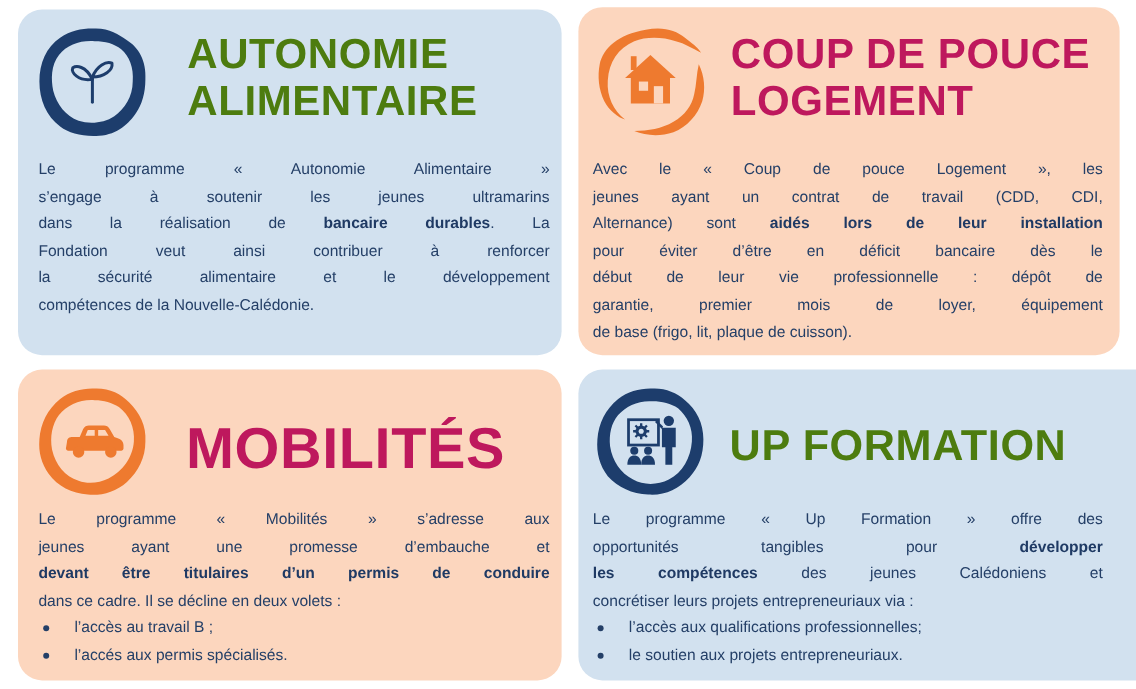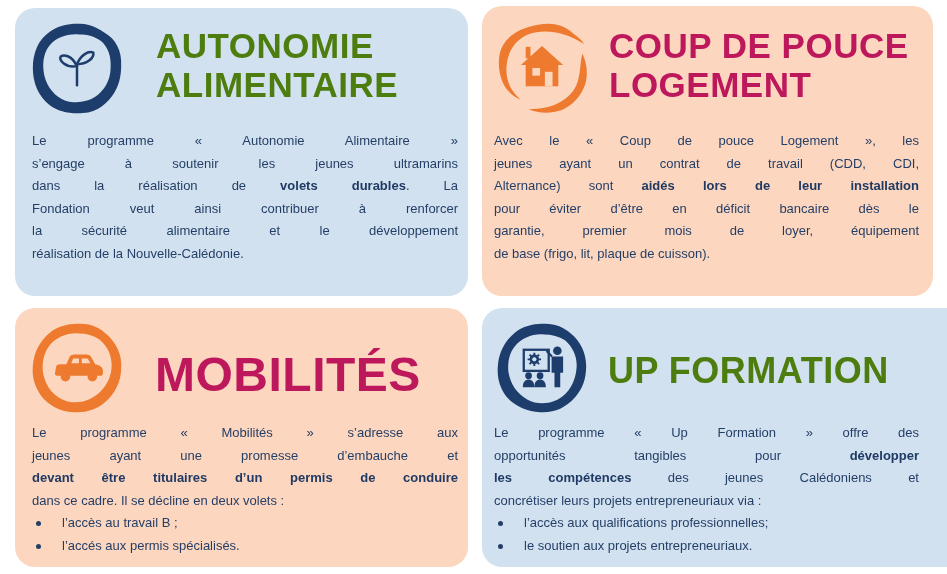--- a/index.html
+++ b/index.html
@@ -98,24 +98,24 @@
       </g>
     </svg>
   </div>
   <h2 class="title" style="left:141px; top:18px; font-size:35px; line-height:39px;">
     <span class="line">AUTONOMIE</span>
     <span class="line">ALIMENTAIRE</span>
   </h2>
   <div class="body" style="left:17px; top:122px; width:426px;">
     <span class="line"><span>Le programme « Autonomie Alimentaire »</span></span>
     <span class="line"><span>s’engage à soutenir les jeunes ultramarins</span></span>
-    <span class="line"><span>dans la réalisation de </span><b>volets durables</b><span>. La</span></span>
+    <span class="line"><span>dans la réalisation de </span><b>bancaire durables</b><span>. La</span></span>
     <span class="line"><span>Fondation veut ainsi contribuer à renforcer</span></span>
     <span class="line"><span>la sécurité alimentaire et le développement</span></span>
-    <span class="line last"><span>réalisation de la Nouvelle-Calédonie.</span></span>
+    <span class="line last"><span>compétences de la Nouvelle-Calédonie.</span></span>
   </div>
 </div>
 
 <div class="card orange" id="card-logement">
   <div class="icon-ring" style="left:12px; top:13px;">
     <svg viewBox="0 0 100 100">
       <path d="M46 6 C60 3 72 6 80 13 C86 18 90 20 94 26 C86 22 80 18 72 16 C60 12 46 12 36 16 C22 22 14 34 13 50 C12 64 18 76 28 84 C22 82 14 76 10 68 C5 58 4 46 6 36 C9 22 22 10 46 6 Z M92 36 C97 46 98 58 95 68 C91 80 82 90 70 95 C58 99 46 98 36 94 C48 94 60 92 70 86 C80 80 86 72 88 62 C90 54 90 44 92 36 Z" fill="#ee7a2f"></path>
       <g fill="#ee7a2f">
         <path d="M50 28 L72 48 L67 48 L67 70 L33 70 L33 48 L28 48 Z"></path>
         <rect x="33" y="29" width="5" height="12"></rect>
@@ -126,20 +126,21 @@
   </div>
   <h2 class="title" style="left:127px; top:20px; font-size:35px; line-height:39px;">
     <span class="line">COUP DE POUCE</span>
     <span class="line">LOGEMENT</span>
   </h2>
   <div class="body" style="left:12px; top:124px; width:425px;">
     <span class="line"><span>Avec le « Coup de pouce Logement », les</span></span>
     <span class="line"><span>jeunes ayant un contrat de travail (CDD, CDI,</span></span>
     <span class="line"><span>Alternance) sont </span><b>aidés lors de leur installation</b></span>
     <span class="line"><span>pour éviter d’être en déficit bancaire dès le</span></span>
+    <span class="line"><span>début de leur vie professionnelle : dépôt de</span></span>
     <span class="line"><span>garantie, premier mois de loyer, équipement</span></span>
     <span class="line last"><span>de base (frigo, lit, plaque de cuisson).</span></span>
   </div>
 </div>
 
 <div class="card orange" id="card-mobilites">
   <div class="icon-ring" style="left:14px; top:12px;">
     <svg viewBox="0 0 100 100">
       <path d="M50 4 C64 3 74 8 82 16 C91 25 97 36 96 50 C96 64 90 76 80 85 C70 94 58 97 46 96 C32 95 20 89 12 78 C6 69 3 60 4 48 C5 34 11 22 22 13 C30 7 40 4 50 4 Z M52 14 C40 13 28 18 21 27 C15 35 13 46 15 57 C18 70 26 80 38 84 C46 87 56 86 64 82 C76 76 85 64 86 50 C87 38 82 27 73 20 C67 16 60 14 52 14 Z" fill="#ee7a2f" fill-rule="evenodd"></path>
       <g fill="#ee7a2f">

